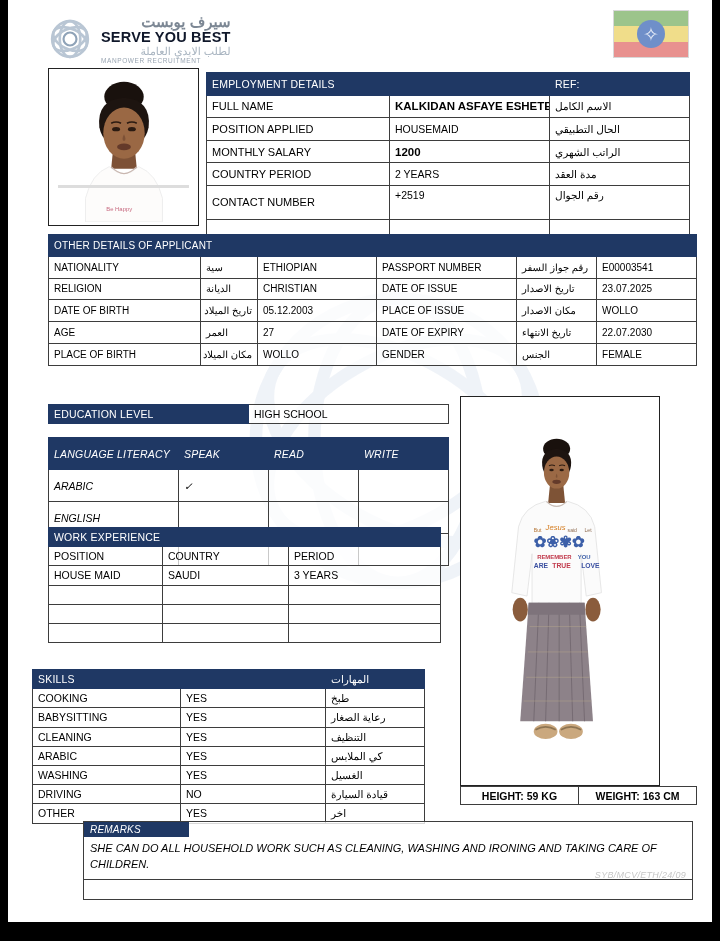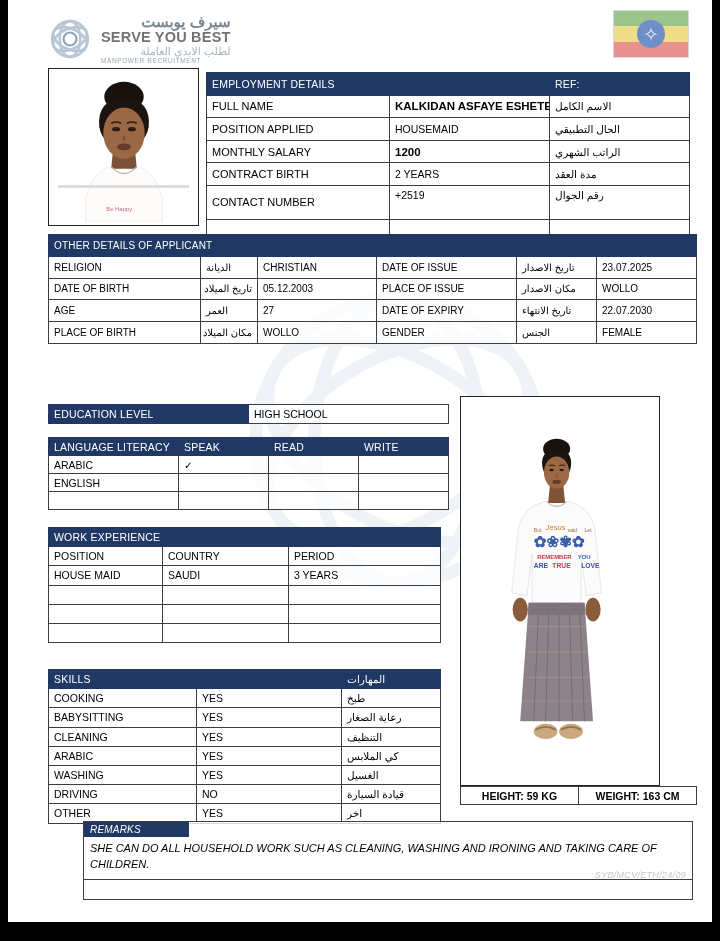--- a/index.html
+++ b/index.html
@@ -28,21 +28,21 @@
   .watermark svg { width:100%; height:100%; display:block; }
 
   .content { position:absolute; left:0; top:0; width:100%; height:100%; }
 
   
   .brand { position:absolute; left:35px; top:8px; width:230px; height:62px; display:flex; align-items:center; }
   .brand-mark { width:54px; height:54px; flex:0 0 54px; }
   .brand-mark svg { width:100%; height:100%; display:block; }
   .brand-text { margin-left:4px; line-height:1; }
   .brand-ar1 { font-size:15px; color:#7c8794; text-align:right; letter-spacing:1px; font-weight:bold; }
-  .brand-en1 { font-size:14.5px; font-weight:bold; color:#737373; letter-spacing:0.2px; margin-top:1px; }
+  .brand-en1 { font-size:14.5px; font-weight:bold; color:#0f172a; letter-spacing:0.2px; margin-top:1px; }
   .brand-ar2 { font-size:11px; color:#a8b4c0; text-align:right; margin-top:2px; }
   .brand-en2 { font-size:6.5px; color:#9aa6b3; letter-spacing:0.6px; margin-top:1px; }
 
   .flag { position:absolute; left:605px; top:10px; width:76px; height:48px; border:1px solid #d8d8d8; overflow:hidden; }
   .flag-stripe { height:33.333%; width:100%; }
   .fs-green{ background:#9cc48b; }
   .fs-yellow{ background:#f0dd8a; }
   .fs-red{ background:#e8918f; }
   .flag-disc {
     position:absolute; left:50%; top:50%; transform:translate(-50%,-50%);
@@ -80,28 +80,28 @@
   
   #other { left:40px; top:234px; width:648px; }
   #other td { height:21.8px; font-size:10px; }
 
   
   #education { left:40px; top:404px; width:400px; }
   #education td { height:19px; }
 
   
   #language { left:40px; top:437px; width:400px; }
-  #language td { height:18px; }
+  #language td { height:32px;font-style:italic; }
 
   
   #workexp { left:40px; top:527px; width:392px; }
   #workexp td { height:19.2px; }
 
   
-  #skills { left:40px; top:669px; width:392px;padding-left:30px; }
+  #skills { left:24px; top:669px; width:392px;padding-left:30px; }
   #skills td { height:19.2px; }
 
   
   .fullbody { position:absolute; left:452px; top:396px; width:200px; height:390px; border:1px solid #222; background:#fff; overflow:hidden; }
   #hw { left:452px; top:786px; width:236px; }
   #hw td { height:18px; font-size:10.5px; font-weight:bold; text-align:center; }
 
   
   .remarks { position:absolute; left:75px; top:821px; width:610px; border:1px solid #3d3d3d; background:rgba(255,255,255,0.8);font-style:italic; }
   .remarks-head { background:#1f3864; color:#fff; font-size:10px; padding:2px 6px; width:105px; letter-spacing:.2px; }
@@ -210,21 +210,21 @@
           <td class="lbl">POSITION APPLIED</td>
           <td class="val">HOUSEMAID</td>
           <td class="ar">الحال التطبيقي</td>
         </tr>
         <tr>
           <td class="lbl">MONTHLY SALARY</td>
           <td class="big">1200</td>
           <td class="ar">الراتب الشهري</td>
         </tr>
         <tr>
-          <td class="lbl">CONTRACT BIRTH</td>
+          <td class="lbl">COUNTRY PERIOD</td>
           <td class="val">2 YEARS</td>
           <td class="ar">مدة العقد</td>
         </tr>
         <tr>
           <td class="lbl" style="height:34px">CONTACT NUMBER</td>
           <td class="val" style="vertical-align:top;padding-top:3px">+2519</td>
           <td class="ar" style="vertical-align:top;padding-top:3px">رقم الجوال</td>
         </tr>
         <tr>
           <td style="height:20px"></td>
@@ -240,20 +240,28 @@
           <col style="width:57px">
           <col style="width:119px">
         <col style="width:140px">
           <col style="width:80px">
           <col style="width:100px">
       </colgroup>
       <tbody>
         <tr>
           <td class="hdr" colspan="3">OTHER DETAILS OF APPLICANT</td>
           <td class="hdr-blank" colspan="3"></td>
+        </tr>
+        <tr>
+          <td>NATIONALITY</td>
+          <td class="ar">سية</td>
+          <td>ETHIOPIAN</td>
+          <td>PASSPORT NUMBER</td>
+          <td class="ar">رقم جواز السفر</td>
+          <td>E00003541</td>
         </tr>
         <tr>
           <td>RELIGION</td>
           <td class="ar">الديانة</td>
           <td>CHRISTIAN</td>
           <td>DATE OF ISSUE</td>
           <td class="ar">تاريخ الاصدار</td>
           <td>23.07.2025</td>
         </tr>
         <tr>

